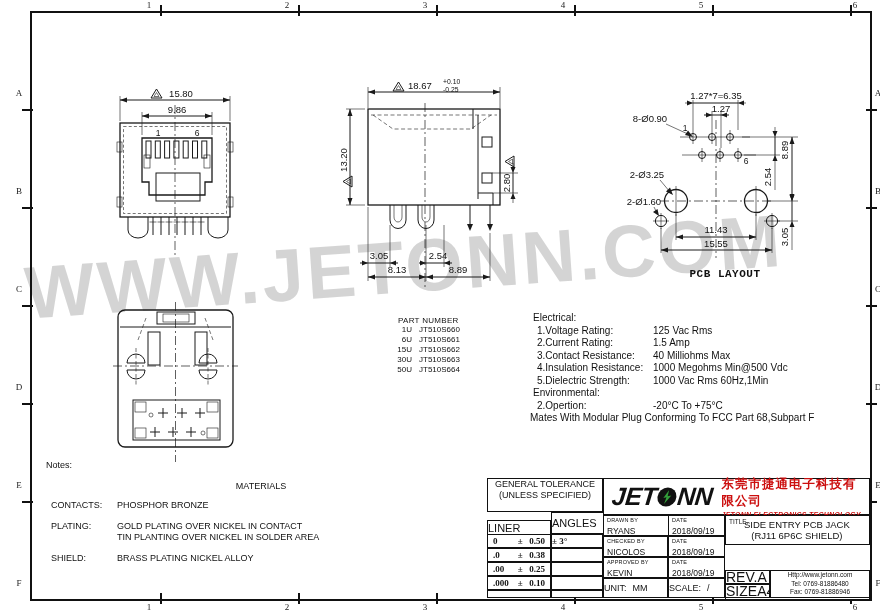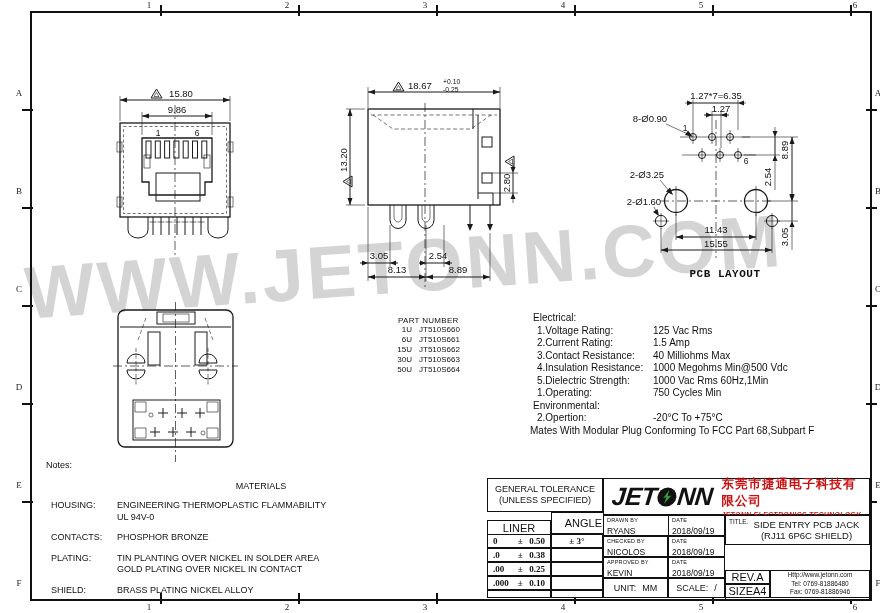--- a/index.html
+++ b/index.html
@@ -40,37 +40,37 @@
   #specs .slabel{width:116px;flex:none;}
   #specs .foot{padding-left:0;}
   #notes{position:absolute;left:46px;top:460px;width:430px;font-size:9px;z-index:1;}
   #notes .nrow{display:flex;margin-top:9px;}
   #notes .nlabel{width:66px;flex:none;padding-left:5px;}
   #notes .nlines{line-height:11.5px;}
   #notes .mat{margin-top:11px;text-align:center;}
   
   #tblock{position:absolute;left:487px;top:478px;width:383px;height:120px;z-index:2;background:#fff;}
   .cell{position:absolute;border:1px solid #111;box-sizing:border-box;background:#fff;
-        display:flex;align-items:center;justify-content:center;}
+        display:flex;align-items:center;}
   .cell.col{flex-direction:column;}
   .tolhead{font-size:9px;line-height:11px;text-align:center;}
   .tolcol{font-size:11px;}
   .tolrow{font-family:"Liberation Serif",serif;font-size:9px;font-weight:bold;
           justify-content:space-between;padding:0 5px;}
   .tolrow .d{width:18px;text-align:left;}
   .angval{font-family:"Liberation Serif",serif;font-size:9px;font-weight:bold;}
   .sign{align-items:stretch;justify-content:flex-start;flex-direction:column;padding:1px 3px;}
   .sign .role{font-size:5.5px;letter-spacing:.2px;}
   .sign .nm{font-size:8.5px;margin-top:3px;}
   .unitcell{font-size:9px;gap:6px;}
   .lblcell{position:relative;}
   .minilab{position:absolute;left:3px;top:2px;font-size:6.5px;}
   .titlelines{font-size:9.5px;line-height:11.5px;text-align:center;margin-left:18px;}
   .pnval{font-size:10.5px;letter-spacing:.6px;margin-left:14px;}
-  .revcell{font-size:11px;gap:0;}
+  .revcell{font-size:14px;gap:0;}
   .webcell{flex-direction:column;font-size:6.5px;line-height:8.5px;align-items:center;}
   
   #logocell{justify-content:flex-start;padding-left:8px;gap:9px;}
   .logo{display:flex;align-items:center;font-weight:900;font-style:italic;font-size:25px;
         letter-spacing:-.5px;transform:skewX(-6deg);}
   .logo .odisc{width:20px;height:20px;margin:0 .5px;}
   .comp{display:flex;flex-direction:column;justify-content:center;}
   .comp .cn{font-size:12.5px;font-weight:bold;color:#cc0f0f;letter-spacing:1px;}
   .comp .en{font-size:6.8px;font-weight:bold;font-style:italic;color:#cc0f0f;letter-spacing:.4px;margin-top:1px;}
 </style>
@@ -433,53 +433,42 @@
       <span>40 Milliohms Max</span>
     </div>
     <div class="sitem">
       <span class="slabel">4.Insulation Resistance:</span>
       <span>1000 Megohms Min@500 Vdc</span>
     </div>
     <div class="sitem">
       <span class="slabel">5.Dielectric Strength:</span>
       <span>1000 Vac Rms 60Hz,1Min</span>
     </div>
-    <div class="sitem">
-      <span class="slabel">1.Operating:</span>
-      <span>750 Cycles Min</span>
-    </div>
     <div class="shead">Environmental:</div>
     <div class="sitem">
       <span class="slabel">2.Opertion:</span>
       <span>-20°C To +75°C</span>
     </div>
     <div class="foot">Mates With Modular Plug Conforming To FCC Part 68,Subpart F</div>
   </div>
 
   <div id="notes">
     <div>Notes:</div>
     <div class="mat">MATERIALS</div>
-    <div class="nrow">
-      <span class="nlabel">HOUSING:</span>
-      <span class="nlines">
-        <span style="display:block">ENGINEERING THERMOPLASTIC FLAMMABILITY</span>
-        <span style="display:block">UL 94V-0</span>
-      </span>
-    </div>
     <div class="nrow">
       <span class="nlabel">CONTACTS:</span>
       <span class="nlines">
         <span style="display:block">PHOSPHOR BRONZE</span>
       </span>
     </div>
     <div class="nrow">
       <span class="nlabel">PLATING:</span>
       <span class="nlines">
+        <span style="display:block">GOLD PLATING OVER NICKEL IN CONTACT</span>
         <span style="display:block">TIN PLANTING OVER NICKEL IN SOLDER AREA</span>
-        <span style="display:block">GOLD PLATING OVER NICKEL IN CONTACT</span>
       </span>
     </div>
     <div class="nrow">
       <span class="nlabel">SHIELD:</span>
       <span class="nlines">
         <span style="display:block">BRASS PLATING NICKEL ALLOY</span>
       </span>
     </div>
   </div>
 

